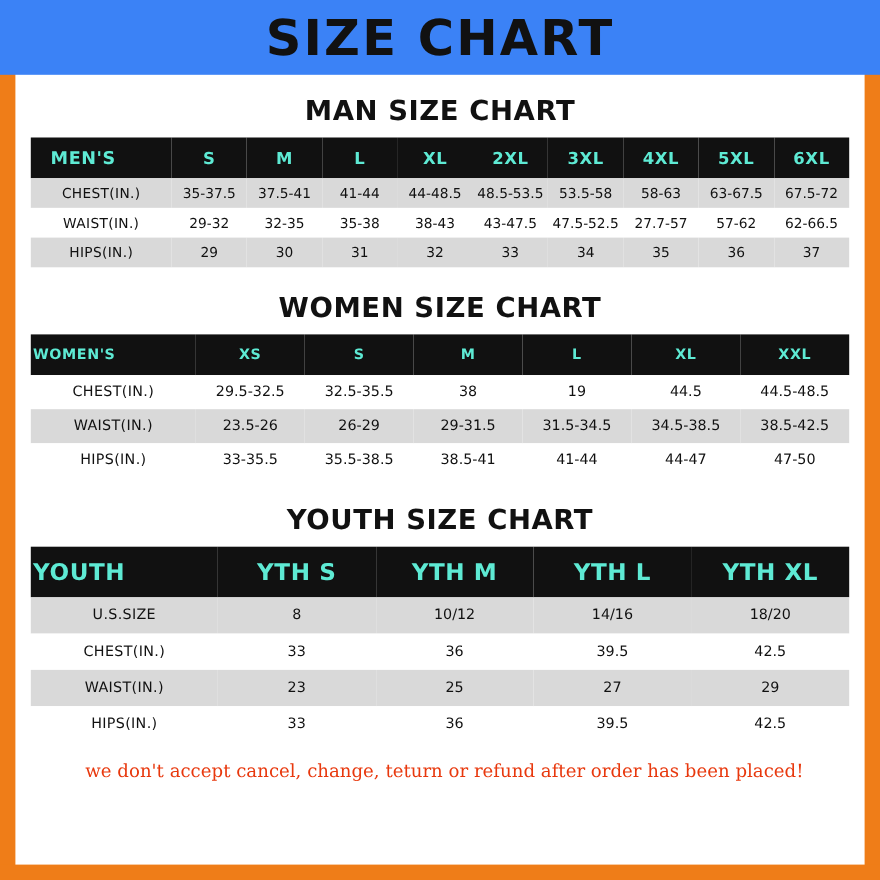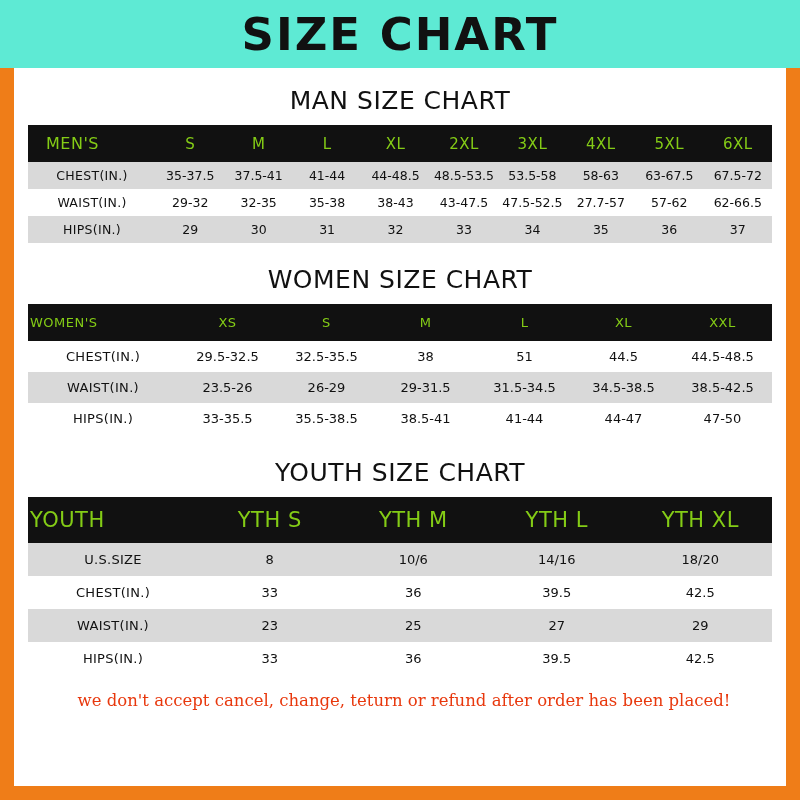--- a/index.html
+++ b/index.html
@@ -15,21 +15,21 @@
   .page {
     width: 800px;
     height: 800px;
     position: relative;
     display: flex;
     flex-direction: column;
     border-left: 14px solid #ef7d18;
     border-right: 14px solid #ef7d18;
   }
   .banner {
-    background: #5eead4;
+    background: #3b82f6;
     height: 68px;
     display: flex;
     align-items: center;
     justify-content: center;
     flex: 0 0 auto;
     margin: 0 -14px;
   }
   .banner-title {
     font-family: "DejaVu Sans", sans-serif;
     font-weight: bold;
@@ -38,39 +38,39 @@
     color: #111;
   }
   .content {
     flex: 1 1 auto;
     padding: 0 14px;
     display: flex;
     flex-direction: column;
   }
   .section-title {
     text-align: center;
-    font-weight: normal;
+    font-weight: bold;
     font-size: 25px;
     letter-spacing: 0.5px;
     color: #111;
   }
   .t1 { margin-top: 18px; }
   .t2 { margin-top: 22px; }
   .t3 { margin-top: 24px; }
 
   table {
     border-collapse: collapse;
     width: 744px;
     margin: 10px auto 0 auto;
     table-layout: fixed;
   }
   thead th {
     background: #111111;
-    color: #84cc16;
-    font-weight: normal;
+    color: #5eead4;
+    font-weight: bold;
     font-size: 15px;
     padding: 9px 2px;
     text-align: center;
     letter-spacing: 0.5px;
     margin-top: 47px;
   }
   thead th.first {
     text-align: left;
     padding-left: 18px;
     font-size: 16px;
@@ -219,21 +219,21 @@
           <th>XL</th>
           <th>XXL</th>
         </tr>
       </thead>
       <tbody>
         <tr class="plain">
           <td class="first">CHEST(IN.)</td>
           <td>29.5-32.5</td>
           <td>32.5-35.5</td>
           <td>38</td>
-          <td>51</td>
+          <td>19</td>
           <td>44.5</td>
           <td>44.5-48.5</td>
         </tr>
         <tr class="alt">
           <td class="first">WAIST(IN.)</td>
           <td>23.5-26</td>
           <td>26-29</td>
           <td>29-31.5</td>
           <td>31.5-34.5</td>
           <td>34.5-38.5</td>
@@ -267,21 +267,21 @@
           <th>YTH S</th>
           <th>YTH M</th>
           <th>YTH L</th>
           <th>YTH XL</th>
         </tr>
       </thead>
       <tbody>
         <tr class="alt">
           <td class="first">U.S.SIZE</td>
           <td>8</td>
-          <td>10/6</td>
+          <td>10/12</td>
           <td>14/16</td>
           <td>18/20</td>
         </tr>
         <tr class="plain">
           <td class="first">CHEST(IN.)</td>
           <td>33</td>
           <td>36</td>
           <td>39.5</td>
           <td>42.5</td>
         </tr>

